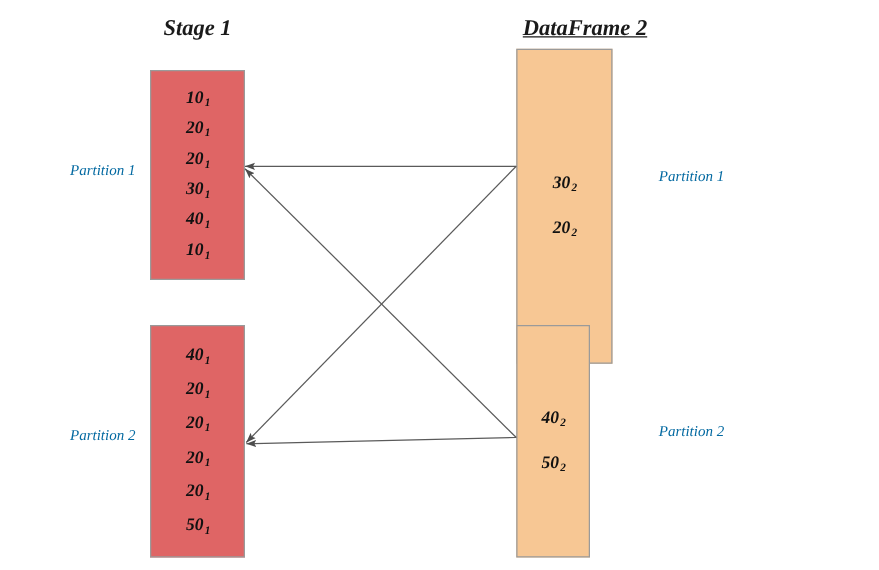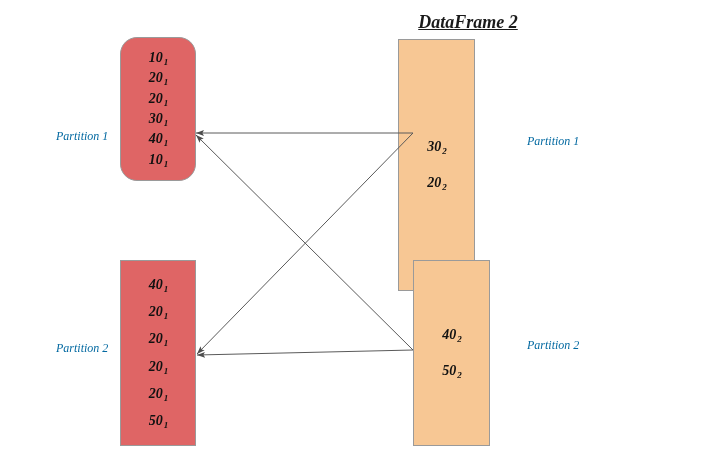--- a/index.html
+++ b/index.html
@@ -35,24 +35,24 @@
     position: absolute;
     box-sizing: border-box;
     border: 1px solid #9a9a9a;
     display: flex;
     flex-direction: column;
     align-items: center;
   }
   .stage-box  { background: #df6565; justify-content: space-around; padding: 10px 0; }
   .df-box     { background: #f7c794; justify-content: center; }
 
-  #stage-p1 { left: 120px; top: 37px;  width: 76px; height: 144px; border-radius: 17px; }
+  #stage-p1 { left: 120px; top: 56px;  width: 76px; height: 168px; }
   #stage-p2 { left: 120px; top: 260px; width: 76px; height: 186px; }
-  #df-p1    { left: 398px; top: 39px;  width: 77px; height: 252px; }
-  #df-p2    { left: 413px; top: 260px; width: 77px; height: 186px; }
+  #df-p1    { left: 413px; top: 39px;  width: 77px; height: 252px; }
+  #df-p2    { left: 413px; top: 260px; width: 59px; height: 186px; }
 
   .row-val {
     font-family: "Liberation Serif", serif;
     font-style: italic;
     font-weight: bold;
     font-size: 14px;
     color: #111111;
     line-height: 1;
     white-space: nowrap;
   }
@@ -101,20 +101,21 @@
     line-height: 1.45;
   }
   #footer-title { font-size: 13px; display: block; }
   #footer-url   { font-size: 13px; display: block; }
 </style>
 </head>
 <body>
 
 <div id="canvas">
 
+  <div class="col-title" id="title-stage1">Stage 1</div>
   <div class="col-title" id="title-df2">DataFrame 2</div>
 
   <div class="part-box stage-box" id="stage-p1">
       <div class="row-val">10<sub>1</sub></div>
       <div class="row-val">20<sub>1</sub></div>
       <div class="row-val">20<sub>1</sub></div>
       <div class="row-val">30<sub>1</sub></div>
       <div class="row-val">40<sub>1</sub></div>
       <div class="row-val">10<sub>1</sub></div>
     </div>

